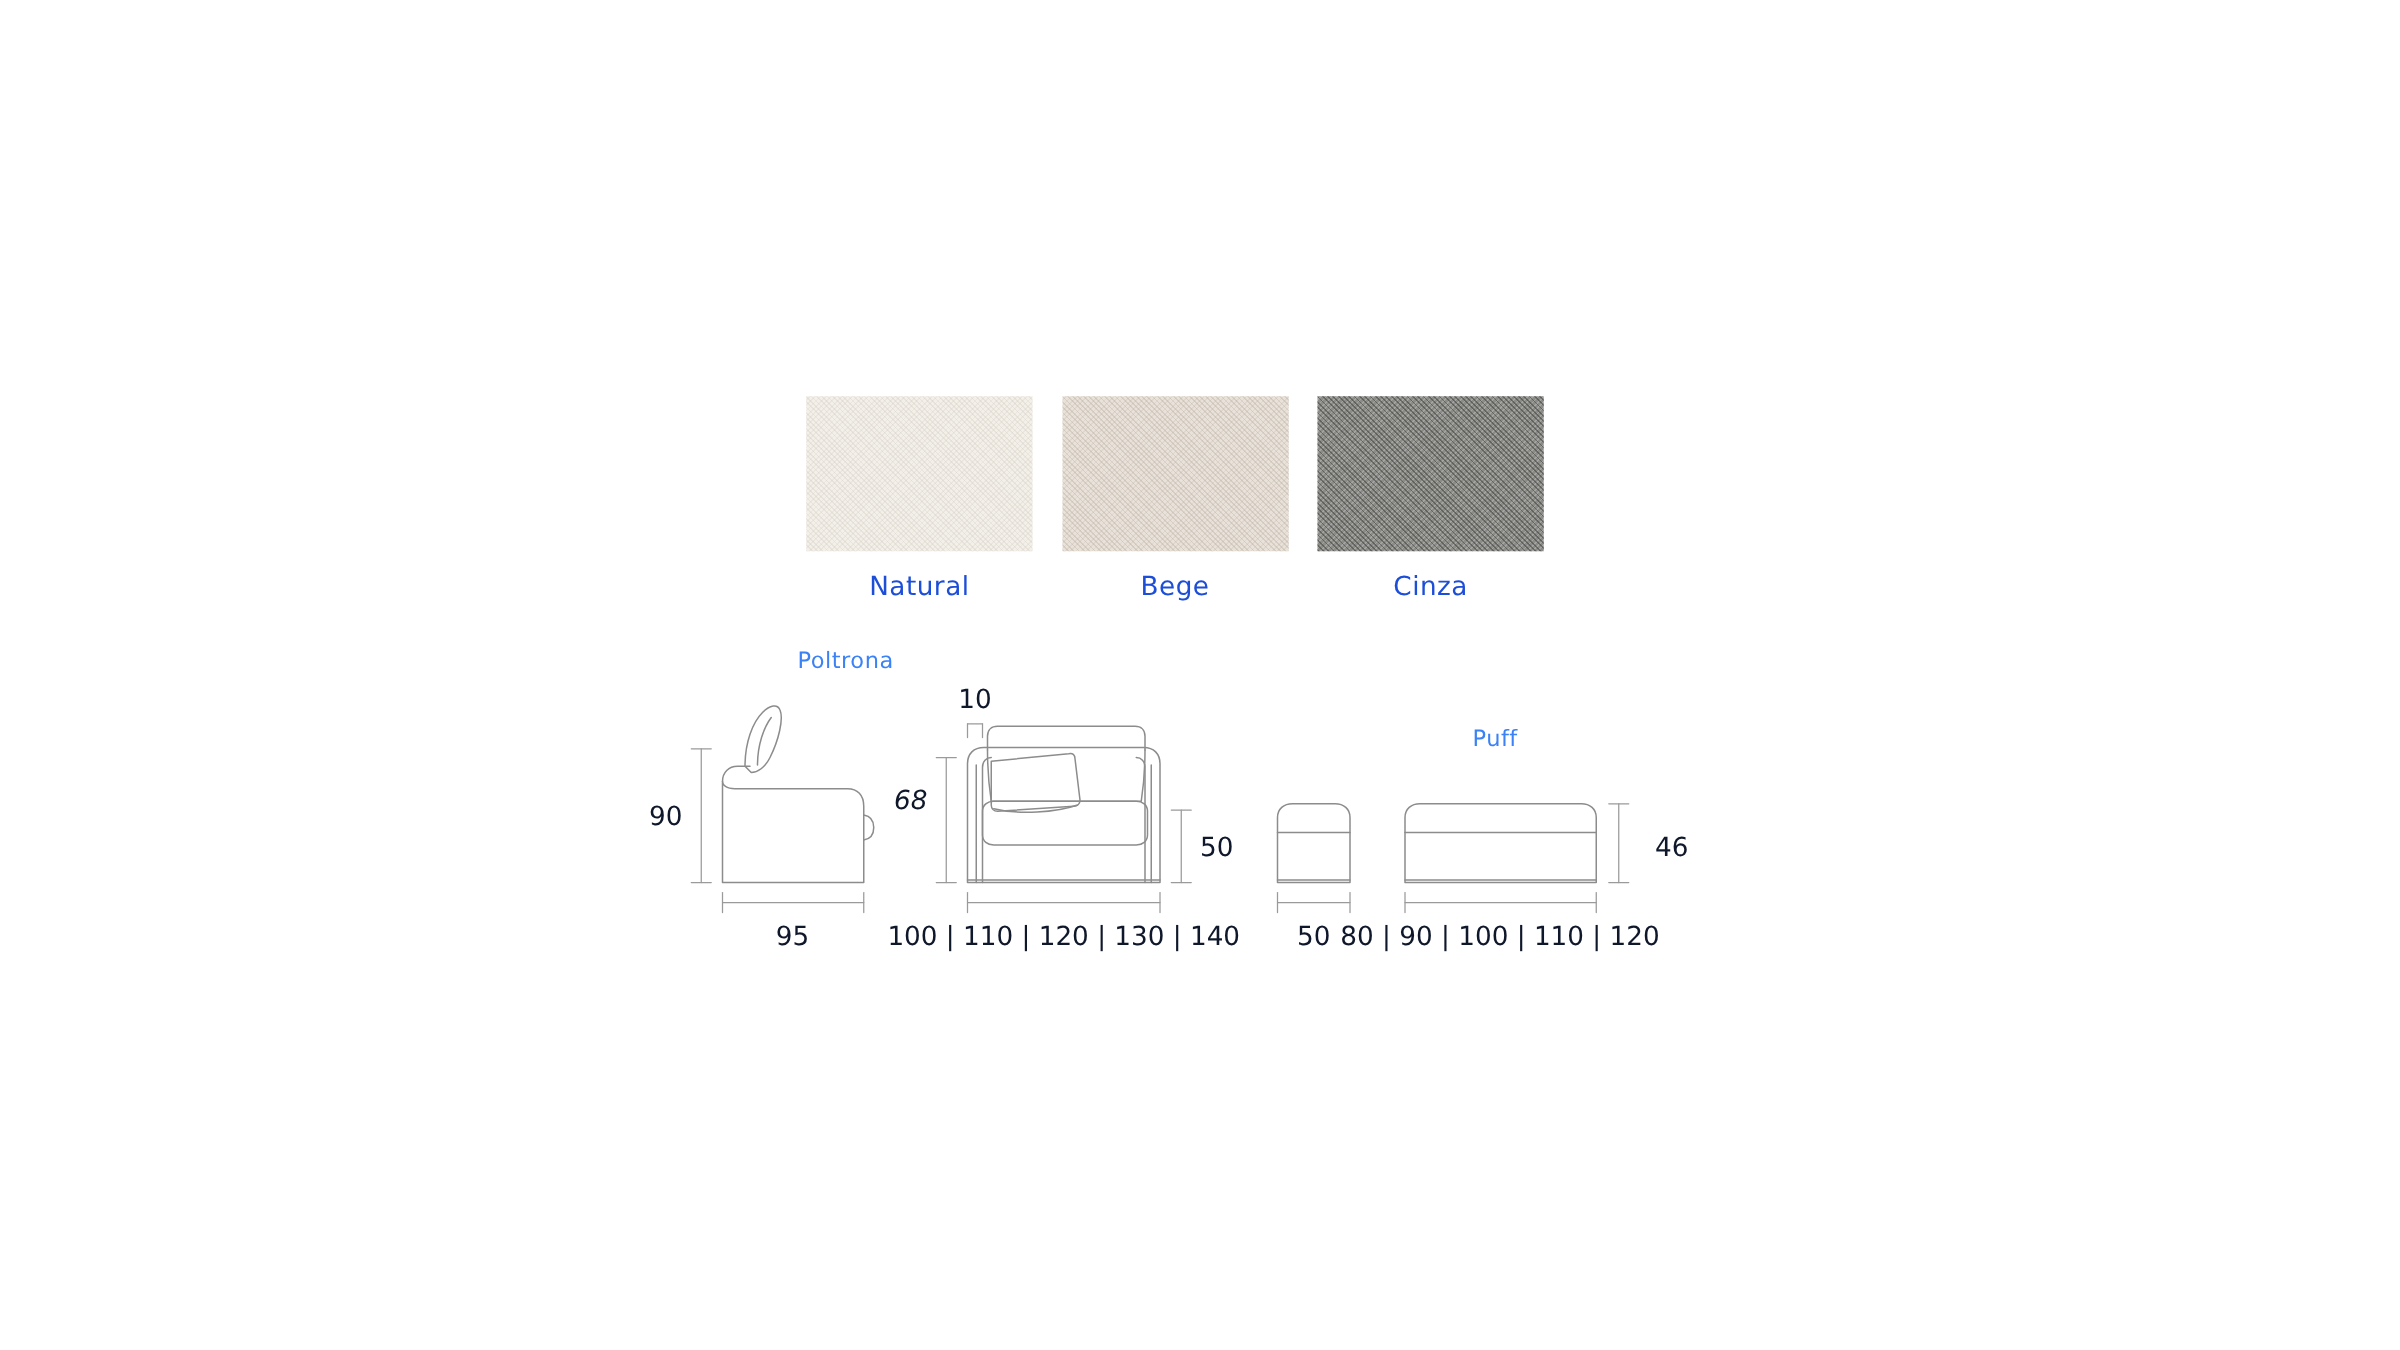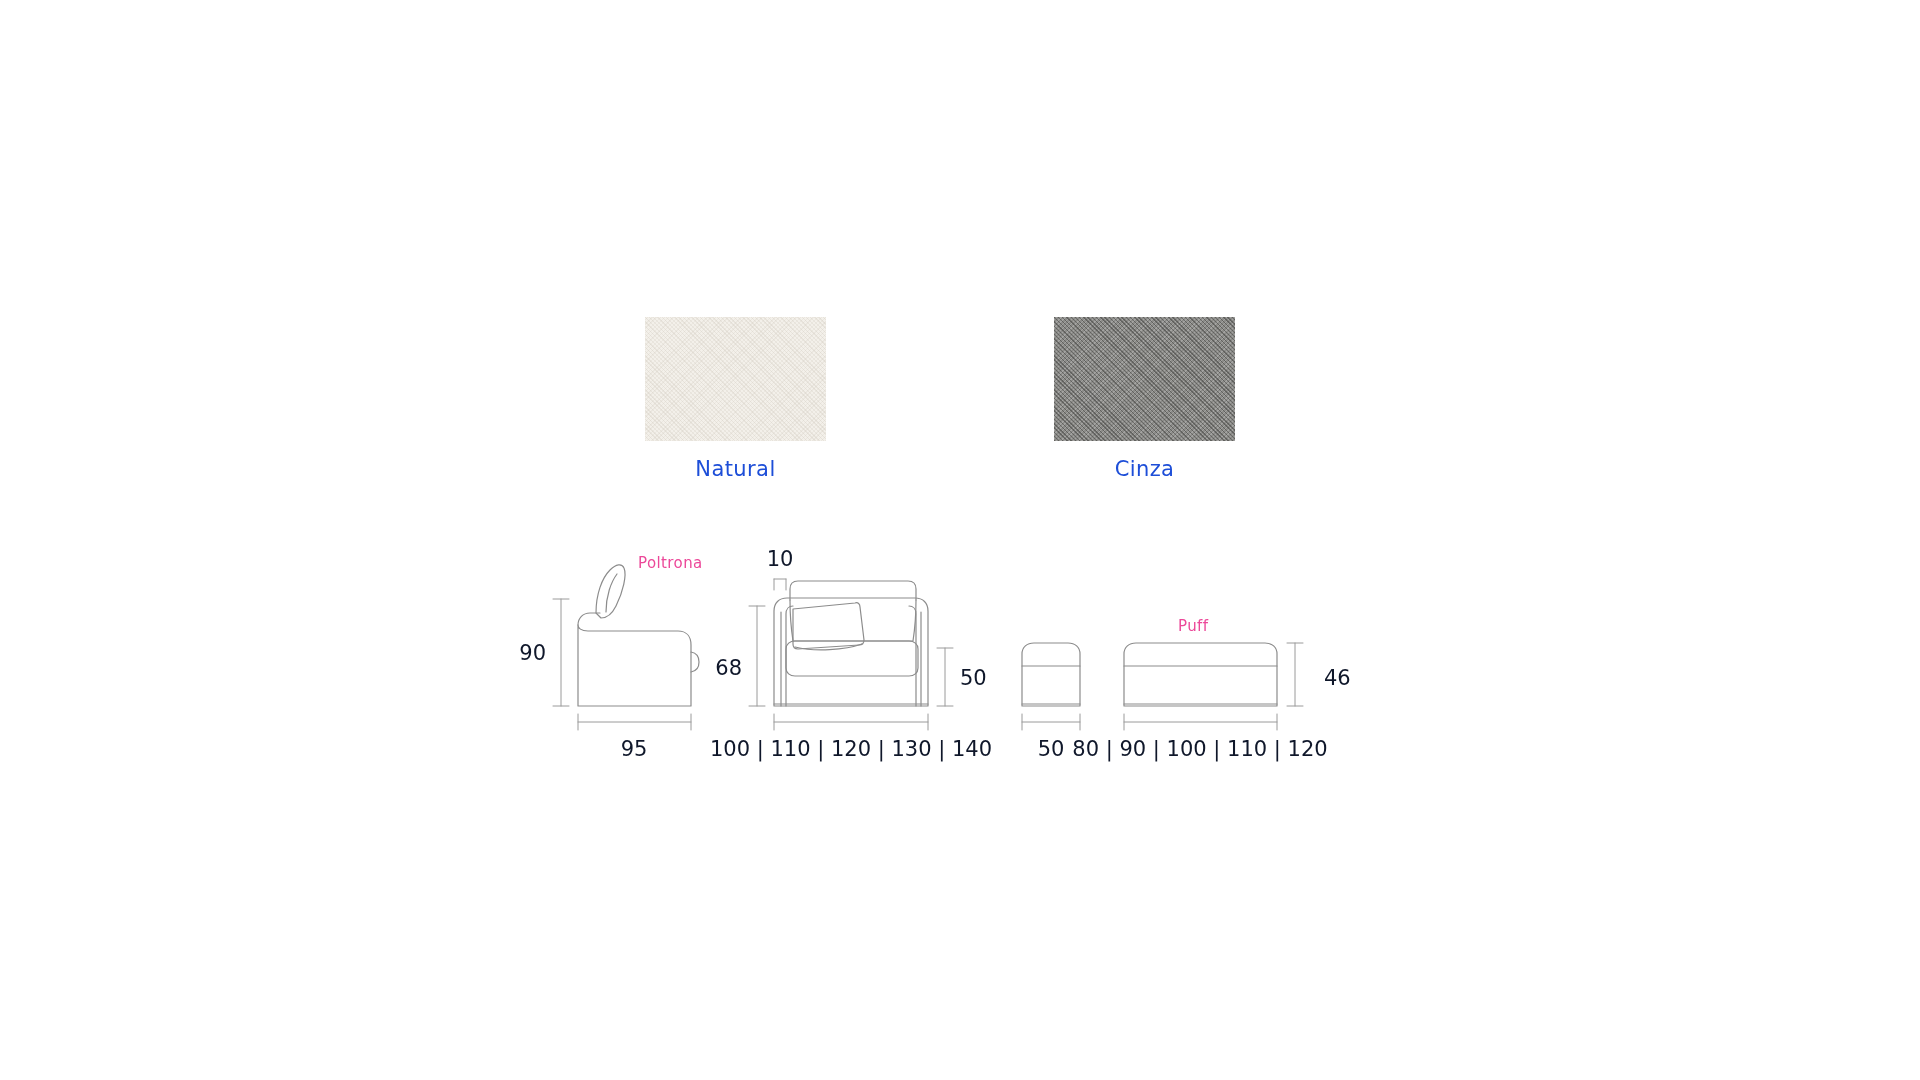--- a/index.html
+++ b/index.html
@@ -68,25 +68,24 @@
   #drawings {
     position: absolute;
     left: 0;
     top: 0;
     width: 1920px;
     height: 1080px;
     pointer-events: none;
   }
   .grp-title {
     position: absolute;
-    font-size: 15px;
+    font-size: 18px;
     letter-spacing: .4px;
-    color: #ec4899;
+    color: #3b82f6;
     white-space: nowrap;
-    margin-top: 36px;
   }
   #title-poltrona { left: 638px; top: 518px; }
   #title-puff     { left: 1178px; top: 581px; }
 
   .dim-text {
     position: absolute;
     font-size: 21px;
     color: #0f172a;
     white-space: nowrap;
   }
@@ -97,20 +96,24 @@
 </head>
 <body>
 
 <div id="swatch-row">
 
   <div class="swatch-cell">
     <div class="swatch-chip natural"></div>
     <div class="swatch-label">Natural</div>
   </div>
 
+  <div class="swatch-cell">
+    <div class="swatch-chip bege"></div>
+    <div class="swatch-label">Bege</div>
+  </div>
 
   <div class="swatch-cell">
     <div class="swatch-chip cinza"></div>
     <div class="swatch-label">Cinza</div>
   </div>
 
 </div>
 
 <div id="drawings">
 
@@ -247,21 +250,21 @@
 
     </g>
   </svg>
 
   <div class="dim-text vmid right-al" style="left:546px; top:653px;">90</div>
 
   <div class="dim-text center" style="left:634px; top:737px;">95</div>
 
   <div class="dim-text center" style="left:780px; top:547px;">10</div>
 
-  <div class="dim-text vmid right-al" style="left:742px; top:668px;">68</div>
+  <div class="dim-text vmid right-al" style="left:742px; top:640px;font-style:italic;">68</div>
 
   <div class="dim-text vmid" style="left:960px; top:678px;">50</div>
 
   <div class="dim-text center" style="left:851px; top:737px;">100 | 110 | 120 | 130 | 140</div>
 
   <div class="dim-text center" style="left:1051px; top:737px;">50</div>
 
   <div class="dim-text vmid" style="left:1313px; top:678px;margin-left:11px;">46</div>
 
   <div class="dim-text center" style="left:1200px; top:737px;">80 | 90 | 100 | 110 | 120</div>

